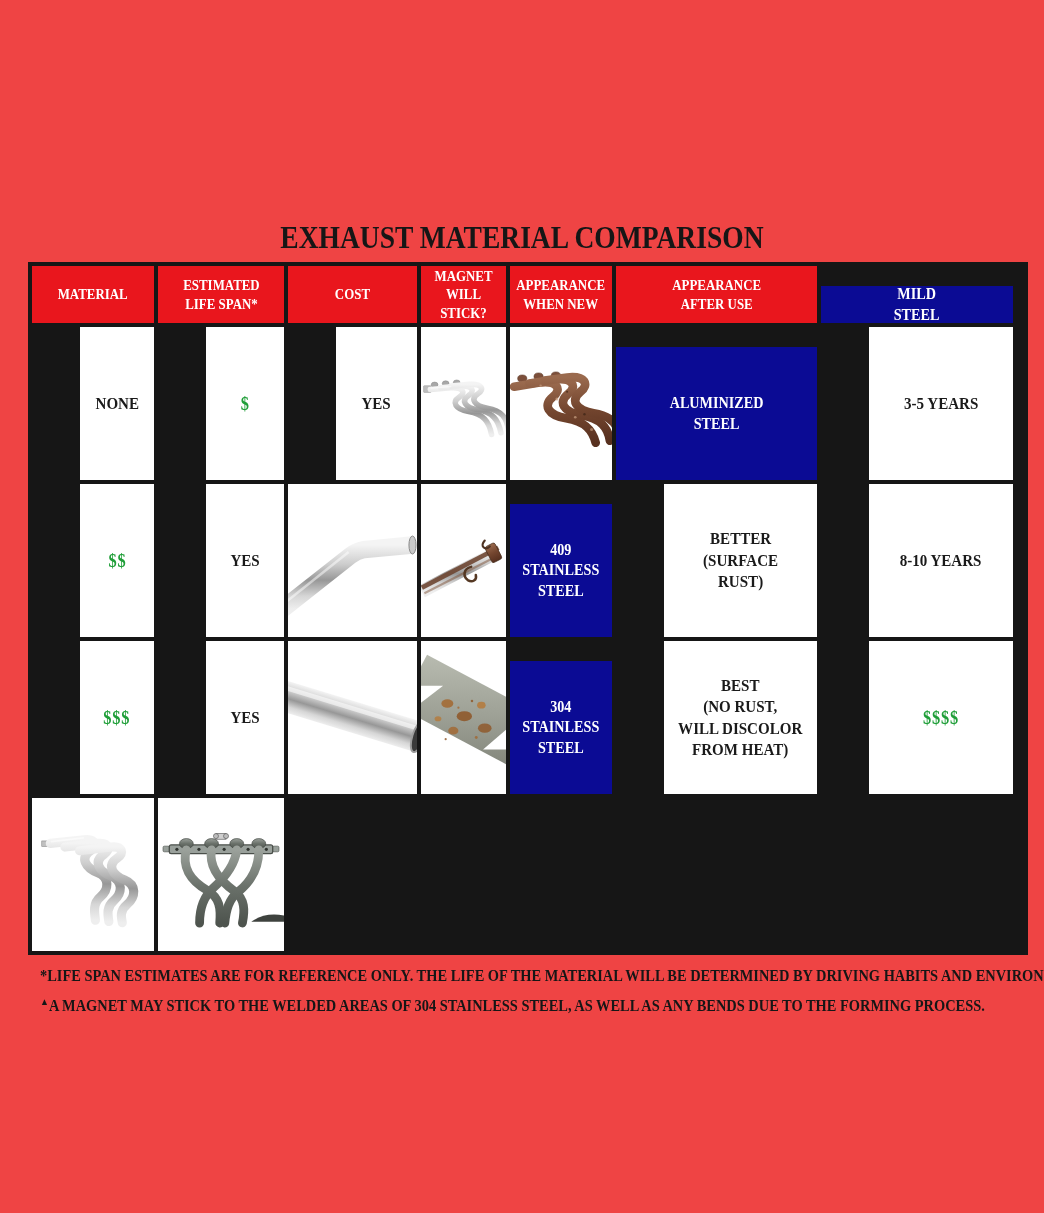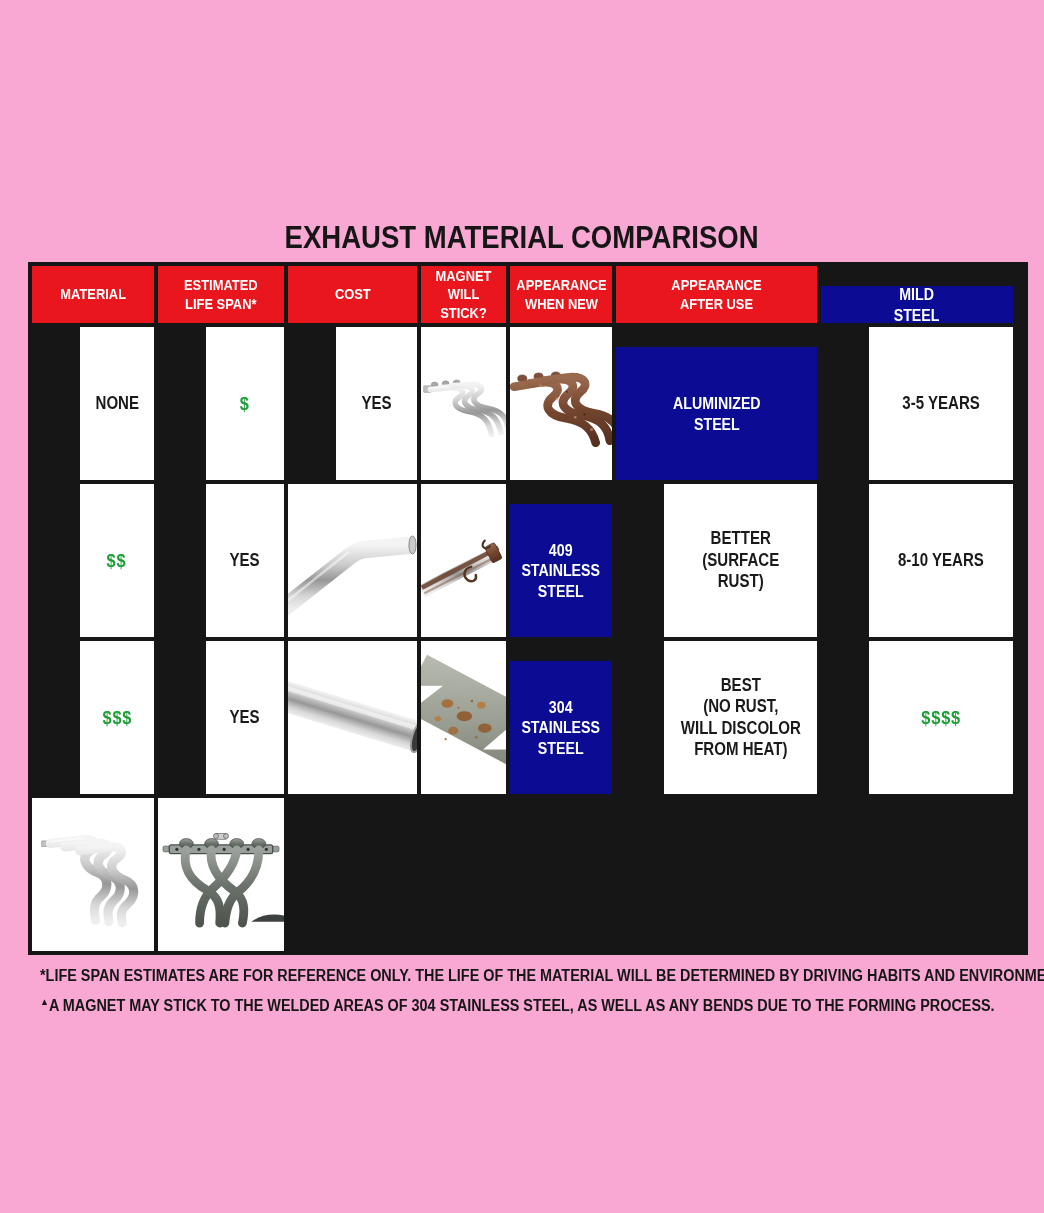--- a/index.html
+++ b/index.html
@@ -1,18 +1,18 @@
 <!DOCTYPE html>
 <html><head>
 <meta charset="utf-8">
 <style>
   html,body{margin:0;padding:0;background:#ffffff;}
   .page{
-    position:relative;width:1044px;height:1213px;background:#f9a8d4;overflow:hidden;
-    font-family:Liberation Sans, sans-serif;
+    position:relative;width:1044px;height:1213px;background:#ef4444;overflow:hidden;
+    font-family:Liberation Serif, serif;
   }
   .cond{display:inline-block;transform:scaleX(.86);transform-origin:center center;}
   .title{
     position:absolute;top:219px;left:0;width:1044px;text-align:center;
     font-size:32px;font-weight:800;letter-spacing:0px;color:#161616;white-space:nowrap;
   }
   .tbl{
     position:absolute;left:28px;top:262px;width:1000px;height:693px;
     background:#161616;display:grid;box-sizing:border-box;
     grid-template-columns:122px 126px 129px 85px 102px 201px 192px;

